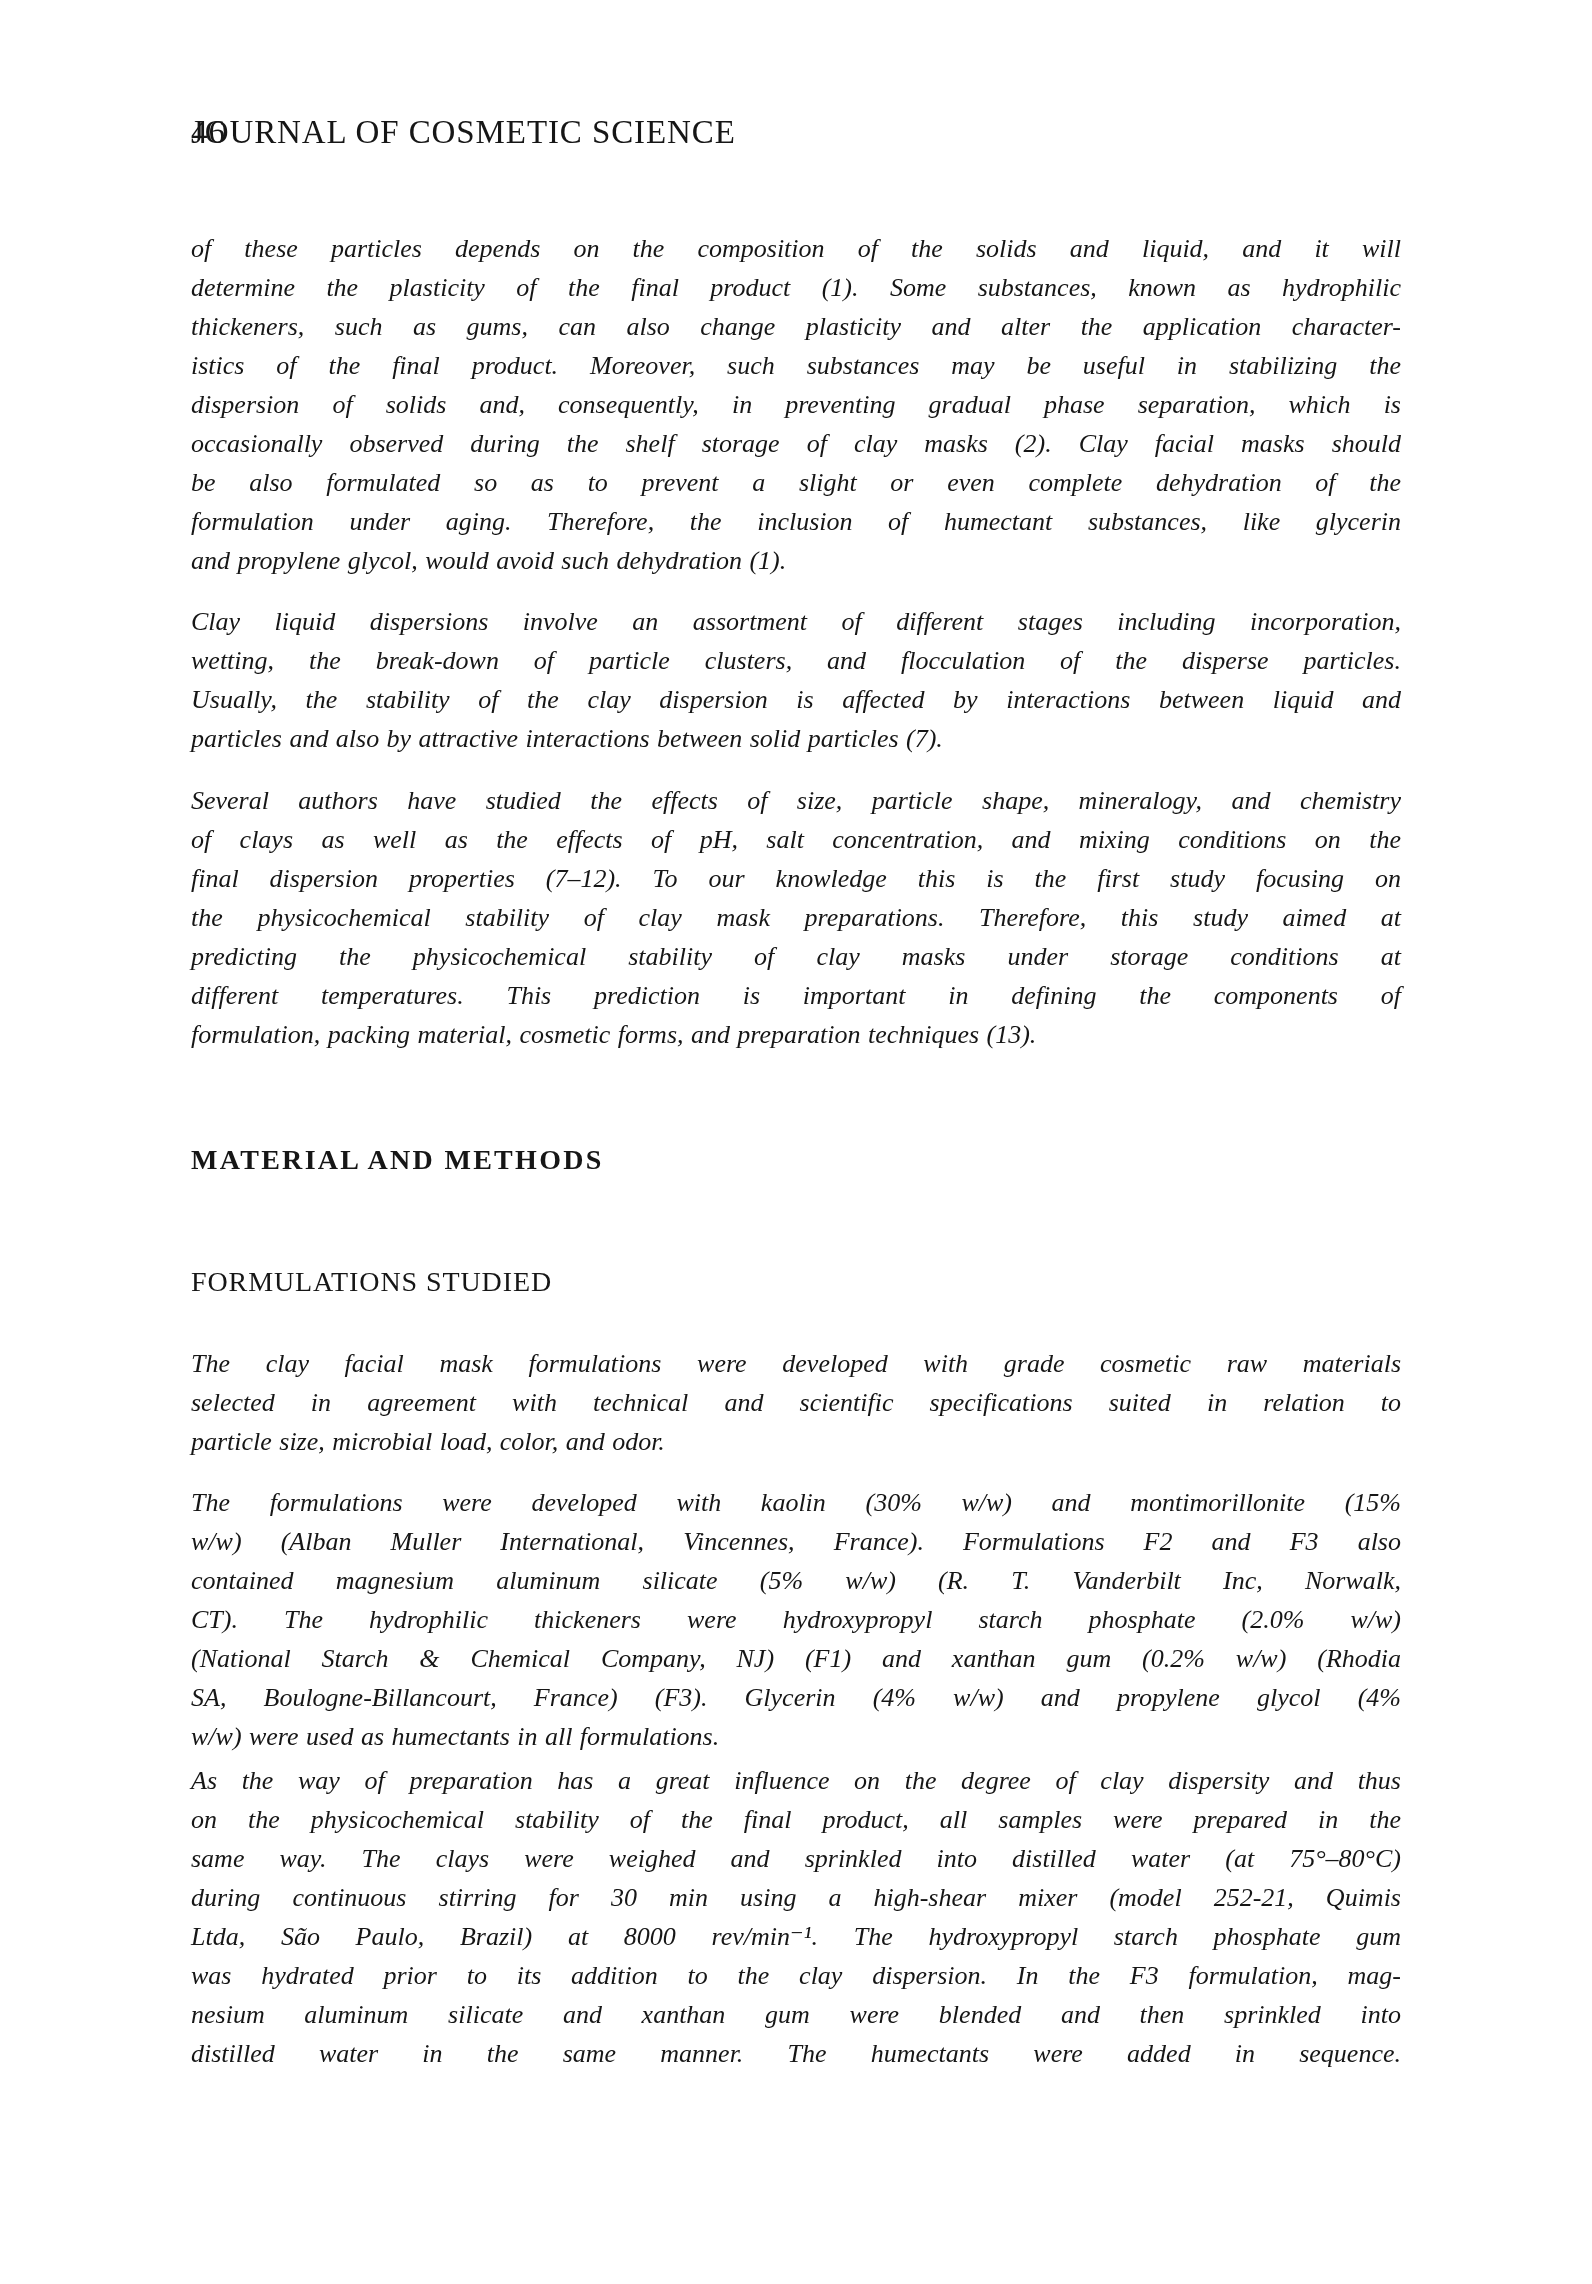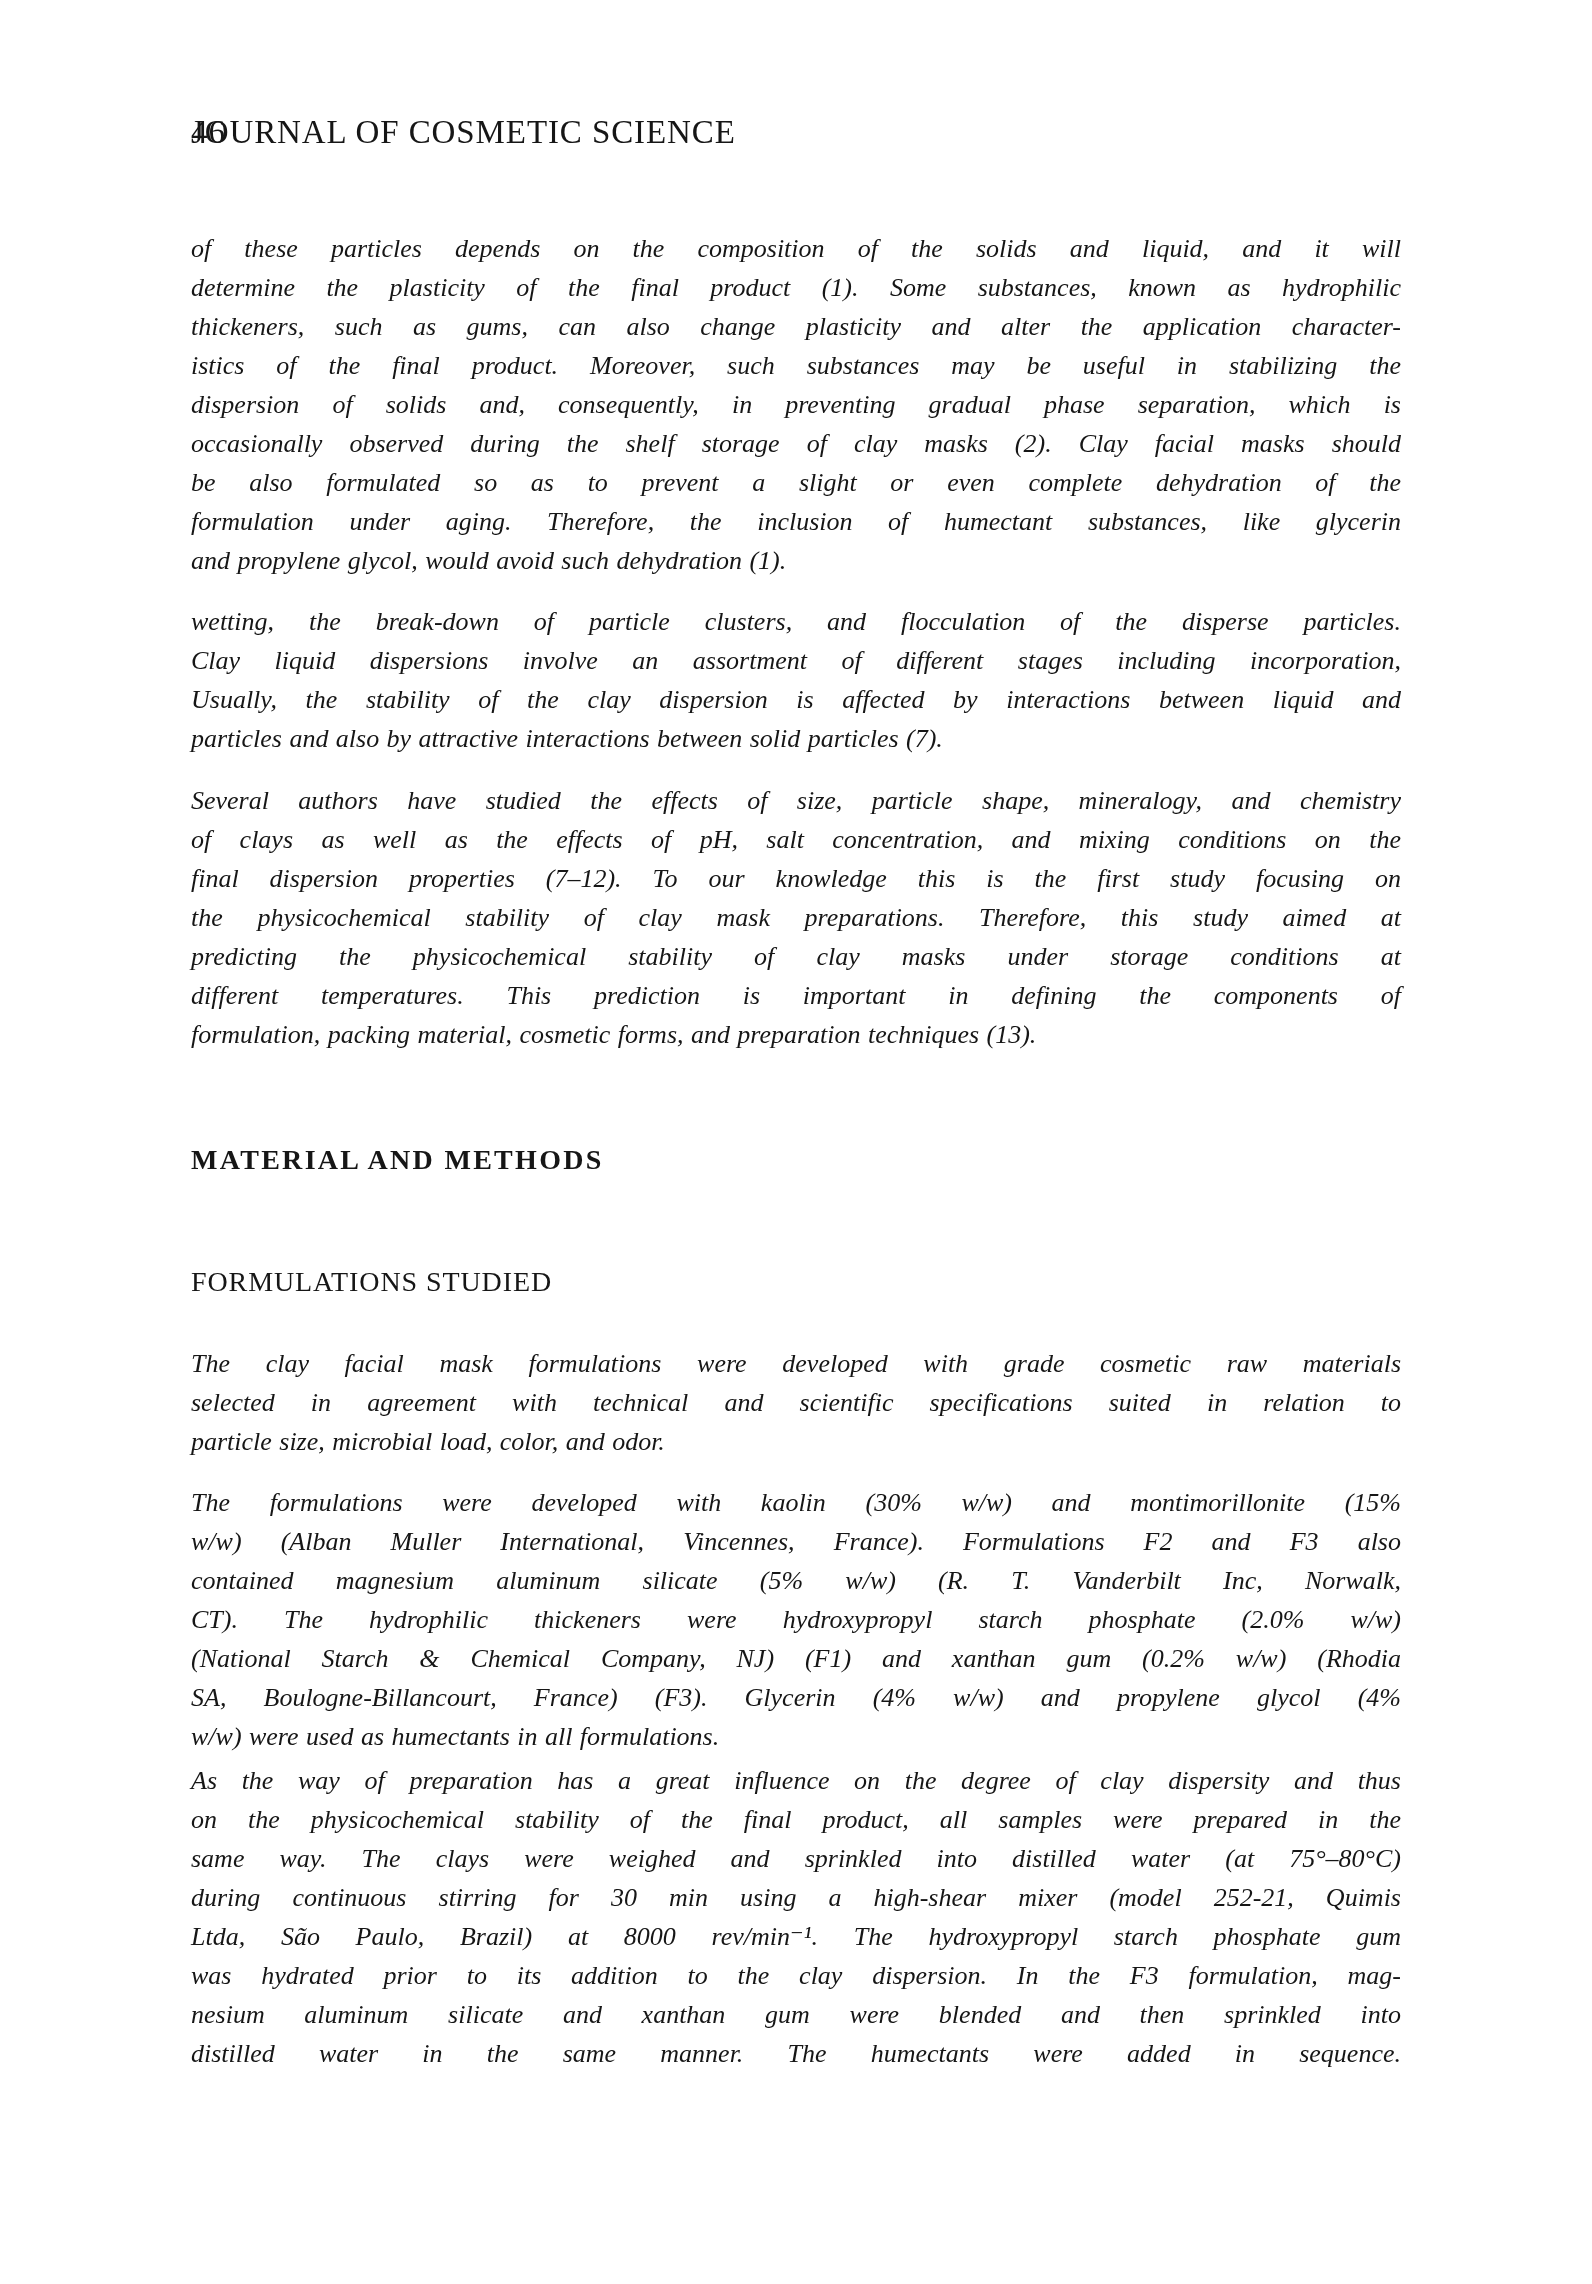--- a/index.html
+++ b/index.html
@@ -94,22 +94,22 @@
         <div class="line">thickeners, such as gums, can also change plasticity and alter the application character-</div>
         <div class="line">istics of the final product. Moreover, such substances may be useful in stabilizing the</div>
         <div class="line">dispersion of solids and, consequently, in preventing gradual phase separation, which is</div>
         <div class="line">occasionally observed during the shelf storage of clay masks (2). Clay facial masks should</div>
         <div class="line">be also formulated so as to prevent a slight or even complete dehydration of the</div>
         <div class="line">formulation under aging. Therefore, the inclusion of humectant substances, like glycerin</div>
         <div class="line last">and propylene glycol, would avoid such dehydration (1).</div>
       </div>
 
     <div class="para p2">
+        <div class="line">Clay liquid dispersions involve an assortment of different stages including incorporation,</div>
         <div class="line">wetting, the break-down of particle clusters, and flocculation of the disperse particles.</div>
-        <div class="line">Clay liquid dispersions involve an assortment of different stages including incorporation,</div>
         <div class="line">Usually, the stability of the clay dispersion is affected by interactions between liquid and</div>
         <div class="line last">particles and also by attractive interactions between solid particles (7).</div>
       </div>
 
     <div class="para p3">
         <div class="line">Several authors have studied the effects of size, particle shape, mineralogy, and chemistry</div>
         <div class="line">of clays as well as the effects of pH, salt concentration, and mixing conditions on the</div>
         <div class="line">final dispersion properties (7–12). To our knowledge this is the first study focusing on</div>
         <div class="line">the physicochemical stability of clay mask preparations. Therefore, this study aimed at</div>
         <div class="line">predicting the physicochemical stability of clay masks under storage conditions at</div>

